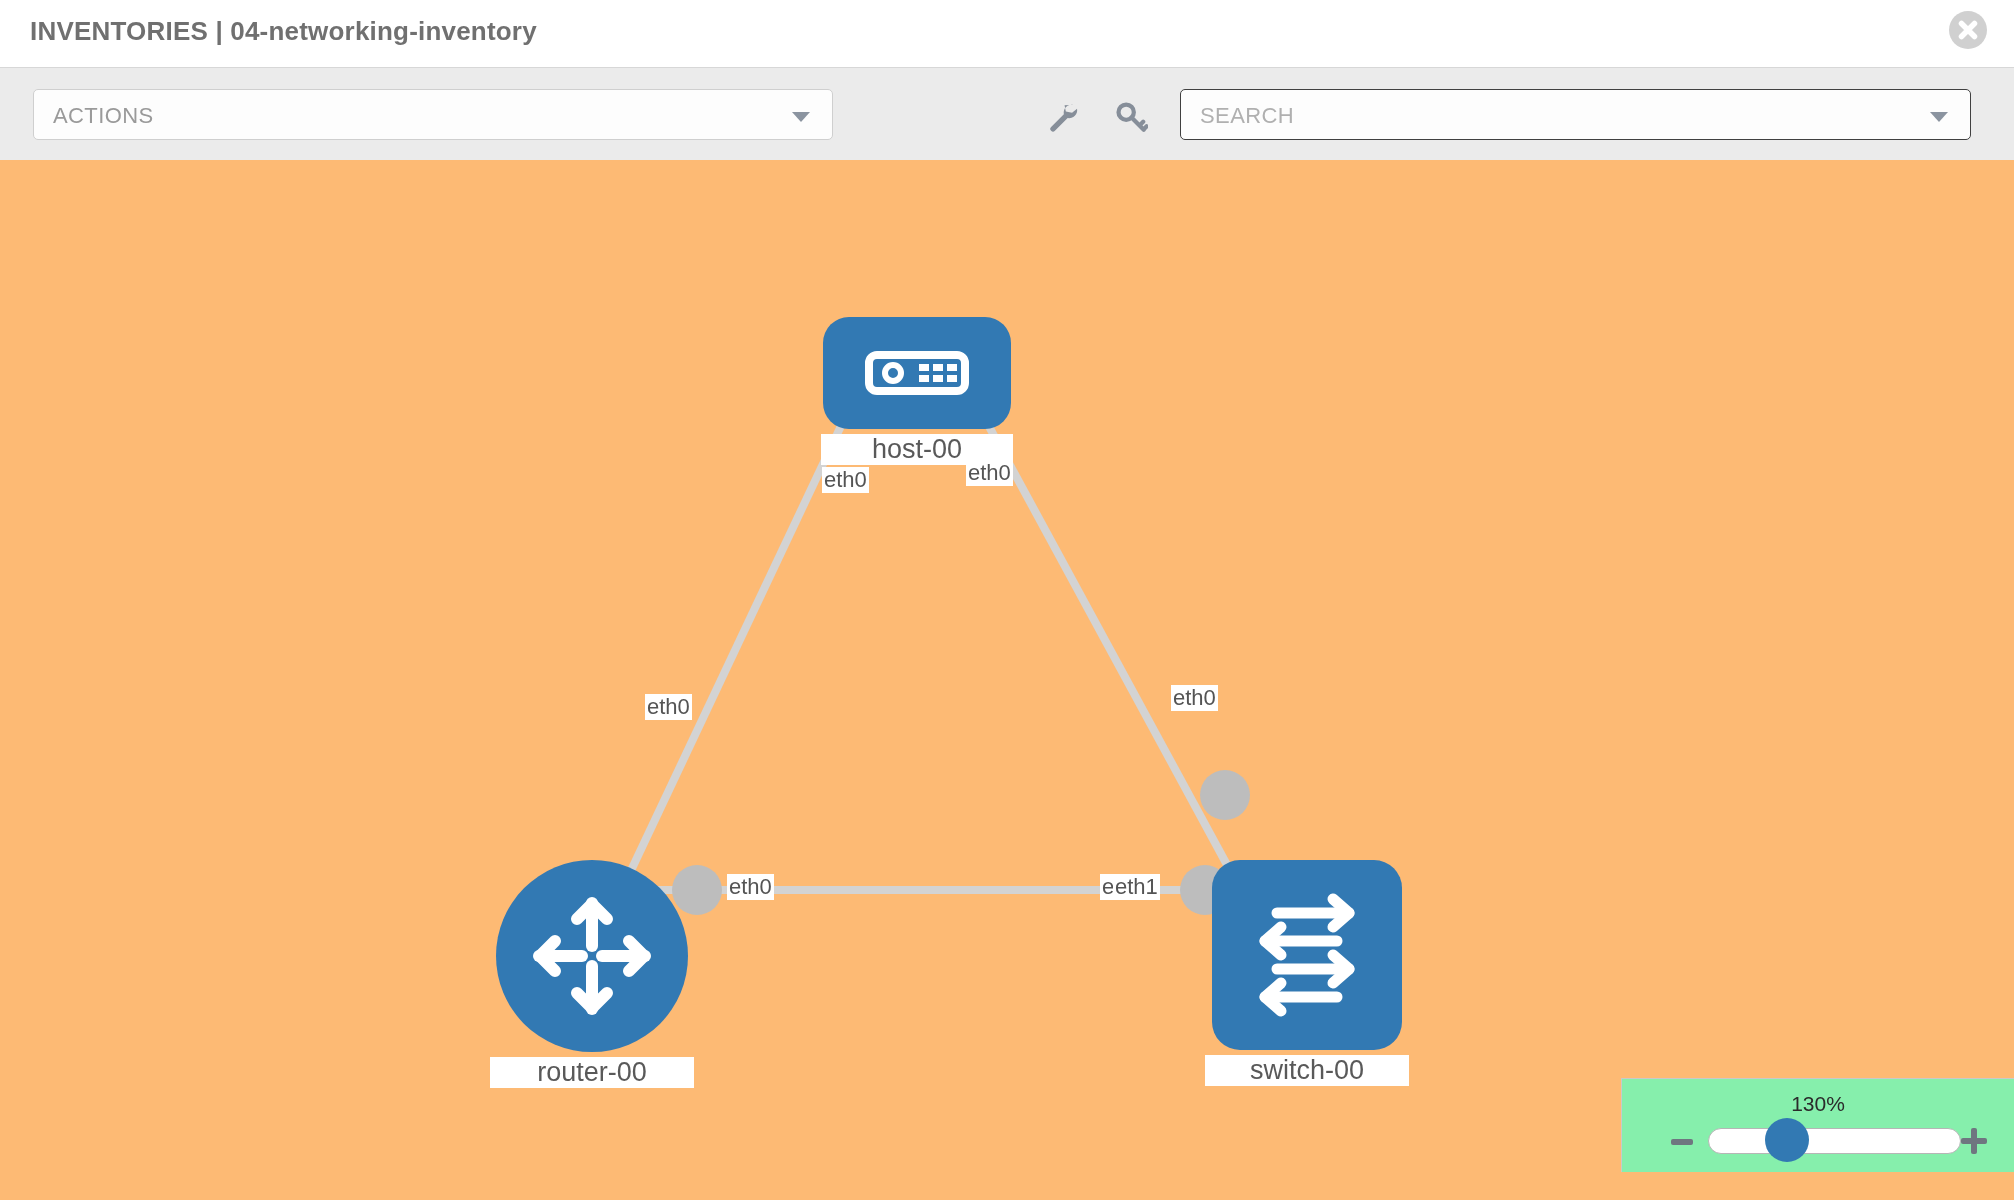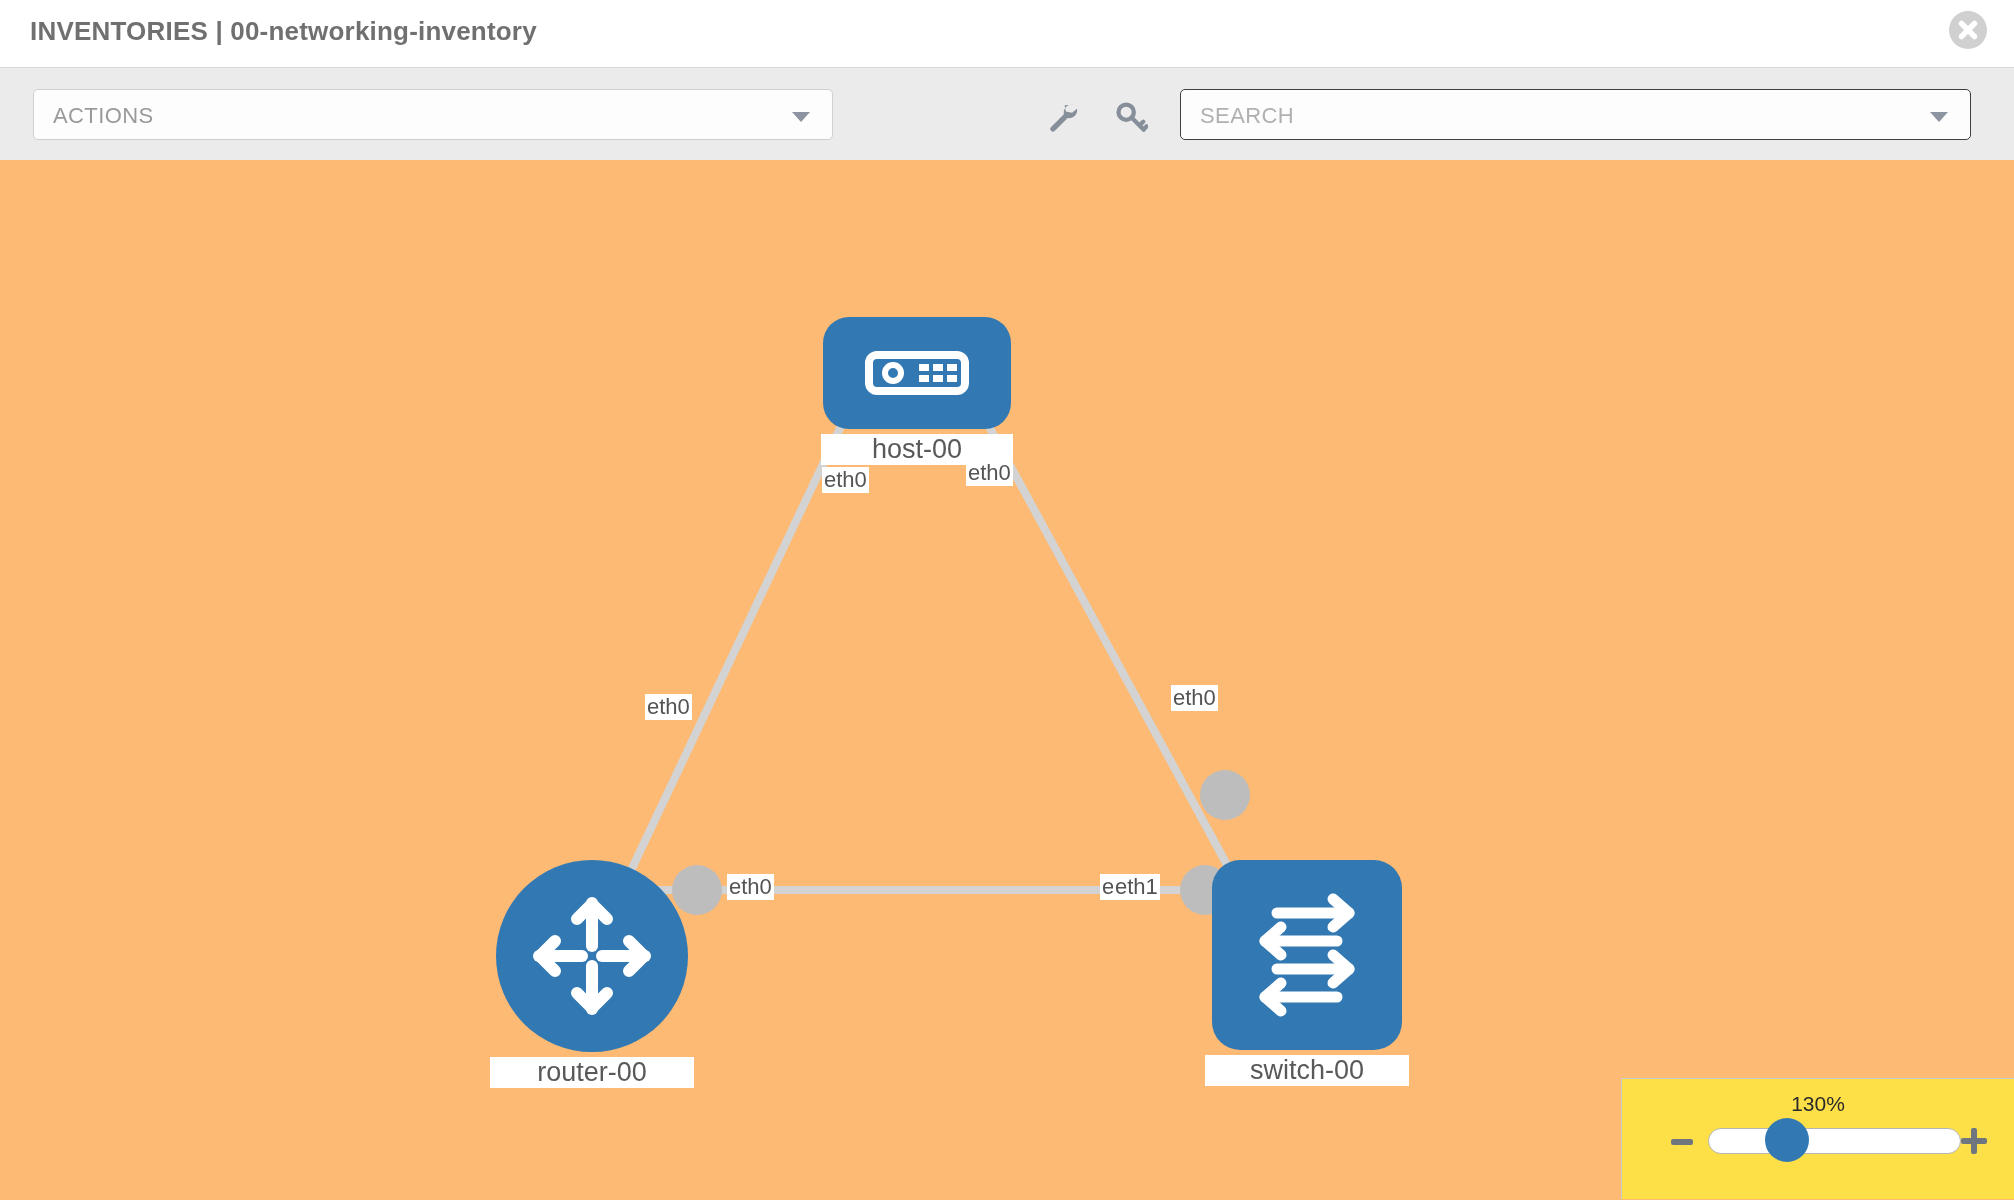--- a/index.html
+++ b/index.html
@@ -196,22 +196,22 @@
     padding: 0 2px;
     white-space: nowrap;
   }
 
   
   .zoom-panel {
     position: absolute;
     left: 1621px;
     top: 1078px;
     width: 393px;
-    height: 121px;
-    background: #fde047;
+    height: 94px;
+    background: #86efac;
     border-left: 1px solid #c9c9c9;
     border-top: 1px solid #c9c9c9;
   }
   .zoom-value {
     position: absolute;
     top: 13px;
     width: 100%;
     text-align: center;
     font-size: 21px;
     color: #2b2b2b;
@@ -257,21 +257,21 @@
     background: #3279b3;
     cursor: grab;
   }
 </style>
 </head>
 <body>
 
 <div id="app">
 
   <div class="header">
-    <div class="header-title">INVENTORIES | 00-networking-inventory</div>
+    <div class="header-title">INVENTORIES | 04-networking-inventory</div>
     <div class="close-btn">
       <svg width="38" height="38" viewBox="0 0 38 38">
         <path d="M12.5 12.5 L25.5 25.5 M25.5 12.5 L12.5 25.5" stroke="#ffffff" stroke-width="5.5" stroke-linecap="round"></path>
       </svg>
     </div>
   </div>
 
   <div class="toolbar">
 
     <div class="actions-select">

